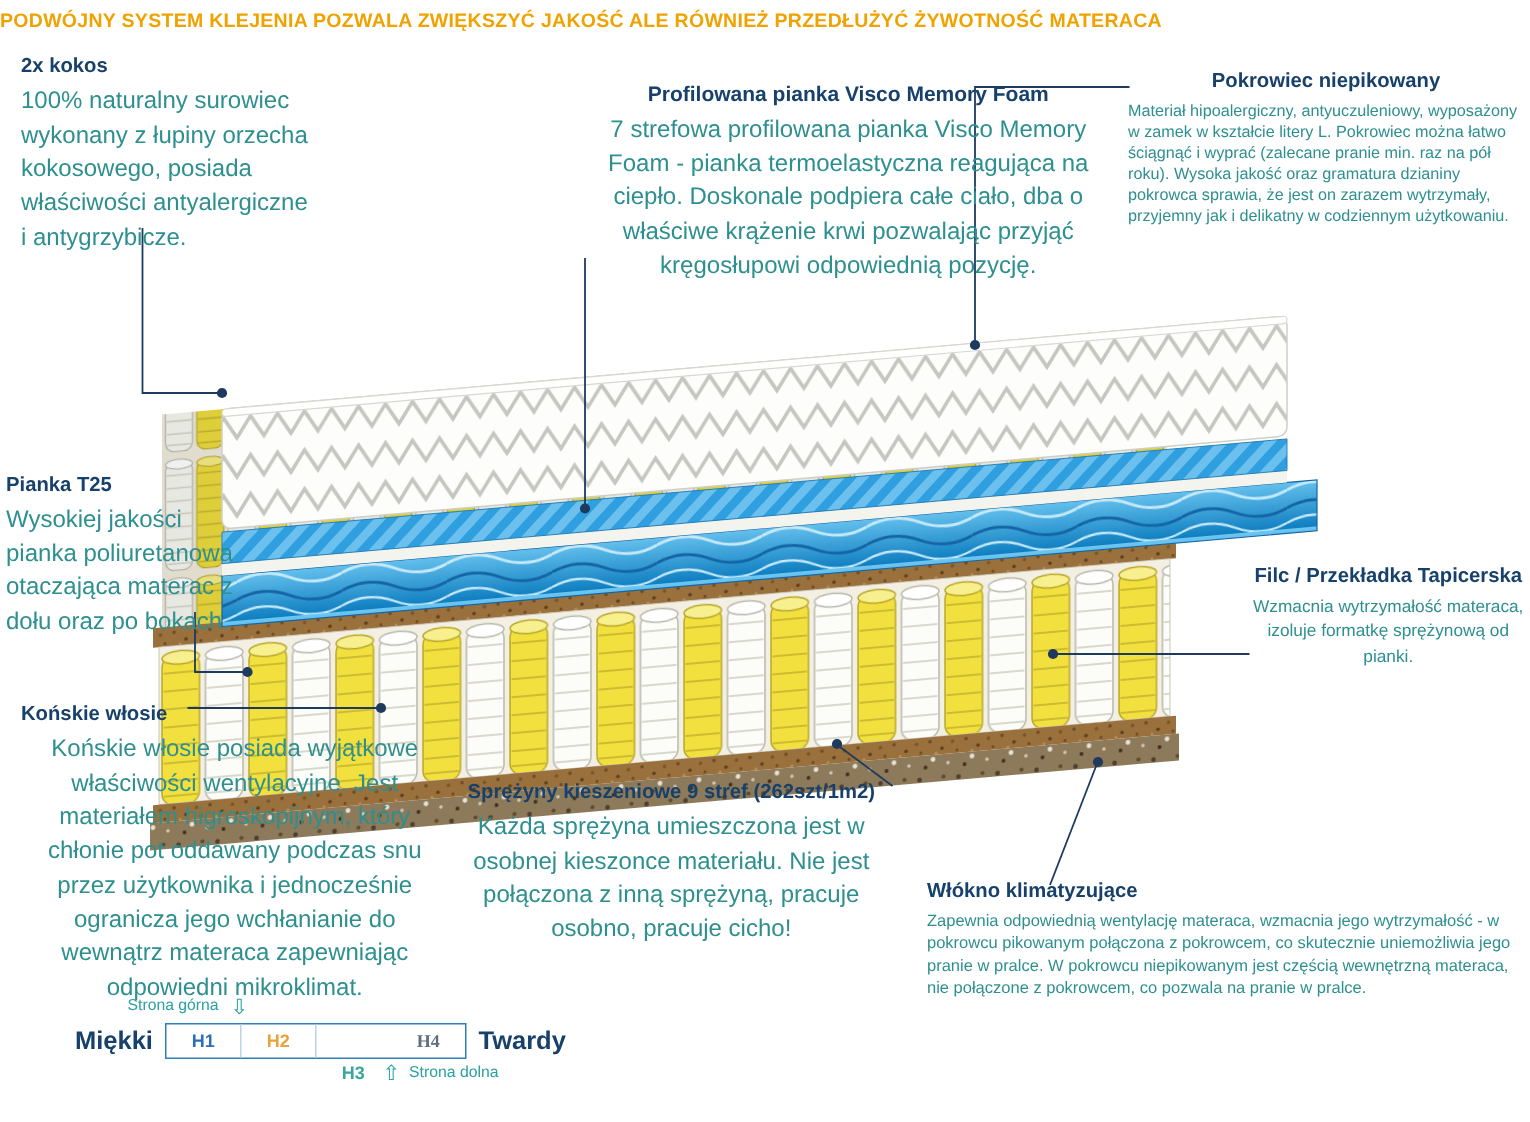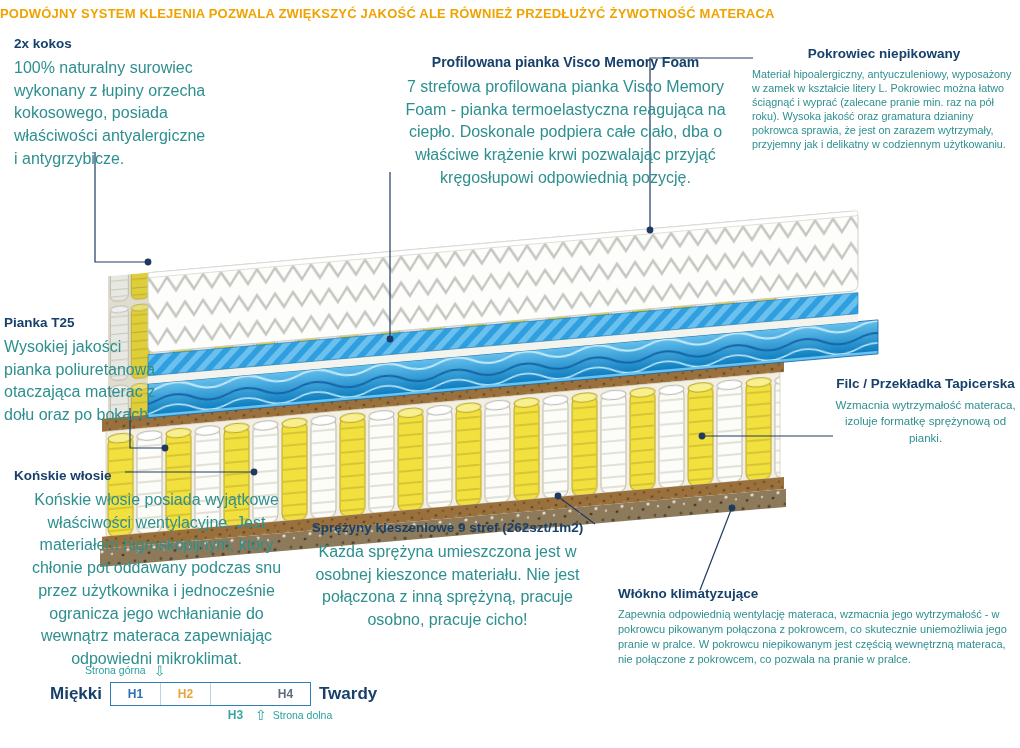--- a/index.html
+++ b/index.html
@@ -27,21 +27,21 @@
   .scale{position:absolute;left:50px;top:664px;width:320px;z-index:3;}
   .scale-top{margin-left:35px;font-size:10.5px;color:#2aa0a0;display:flex;align-items:flex-start;gap:8px;}
   .scale-bottom{margin-left:205px;margin-top:2px;font-size:10.5px;color:#2aa0a0;display:flex;align-items:center;gap:6px;}
   .arr{font-size:14px;color:#2aa0a0;line-height:1;}
   .scale-row{display:flex;align-items:center;margin-top:4px;gap:8px;}
   .soft-label,.hard-label{color:#17406b;font-weight:bold;font-size:17px;}
   .boxes{display:flex;border:1px solid #2e7fb5;height:22px;background:#fff;}
   .boxes .cell{width:49px;display:flex;align-items:center;justify-content:center;
     font-weight:bold;font-size:12px;border-right:1px solid #bcd3e4;}
   .boxes .cell:last-child{border-right:none;}
-  .lv0{color:#2d6fb7;} .lv1{color:#e8a33d;} .lv2{color:#3aa6a0;margin-top:32px;} .lv3{color:#5f6e7e;}
+  .lv0{color:#2d6fb7;} .lv1{color:#e8a33d;} .lv2{color:#3aa6a0;margin-top:32px;} .lv3{color:#5f6e7e;font-family:Liberation Serif, serif;}
 </style>
 </head>
 <body>
 
 <div class="canvas">
 
   <svg class="mattress-svg" width="800" height="430" viewBox="0 0 800 430" aria-hidden="true">
     <defs>
       <pattern id="pZig" width="36" height="26" patternUnits="userSpaceOnUse">
         <rect width="36" height="26" fill="#fdfdfb"></rect>

